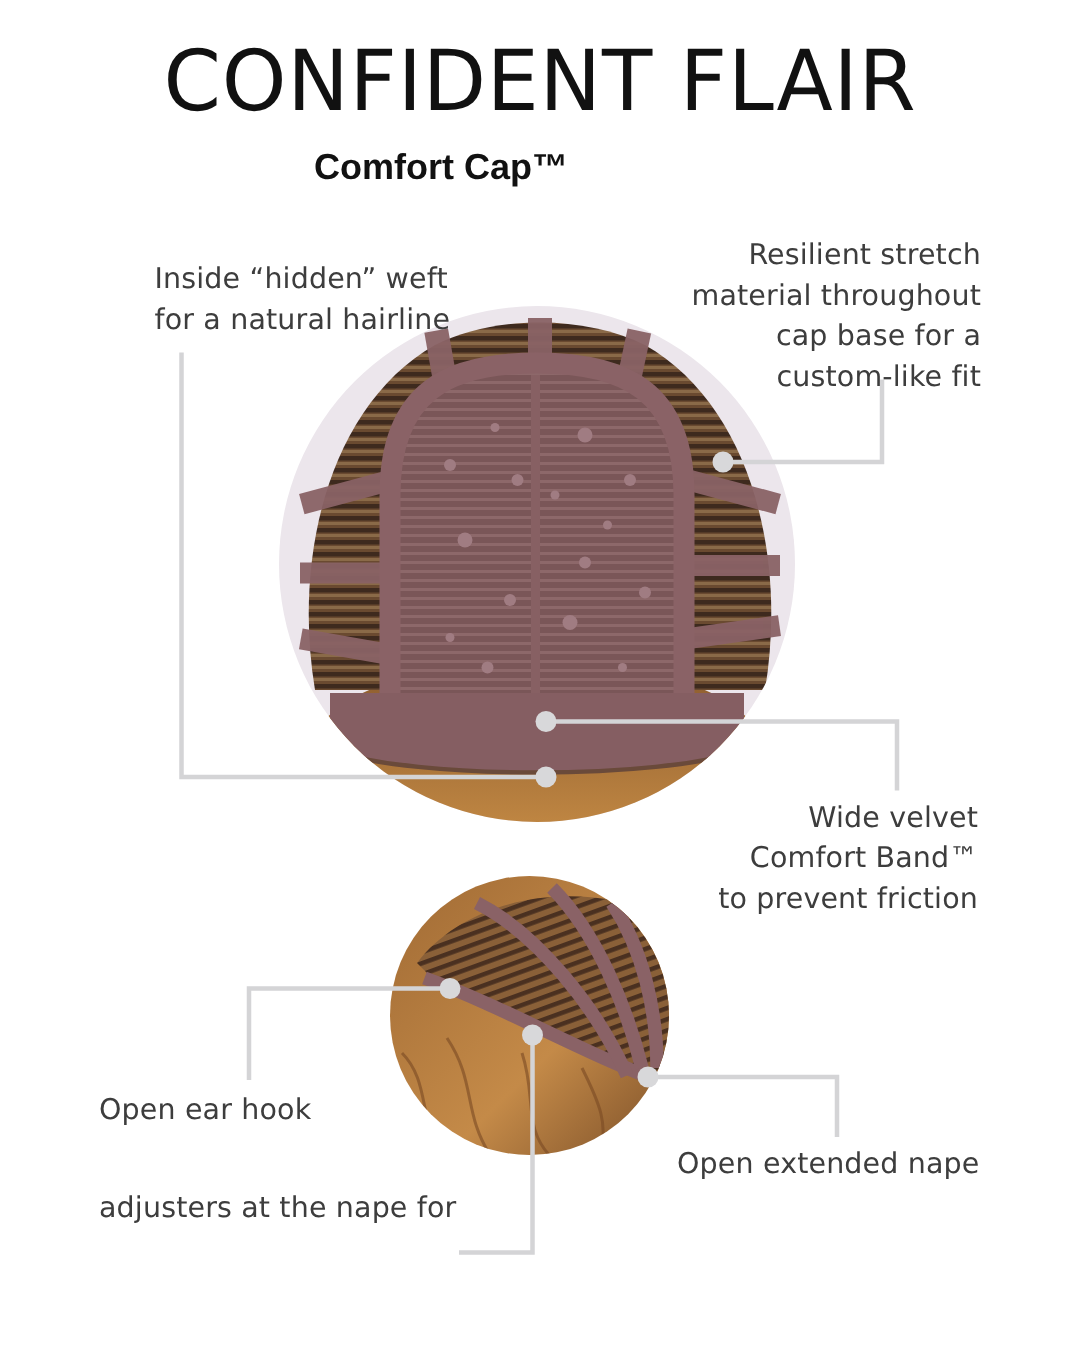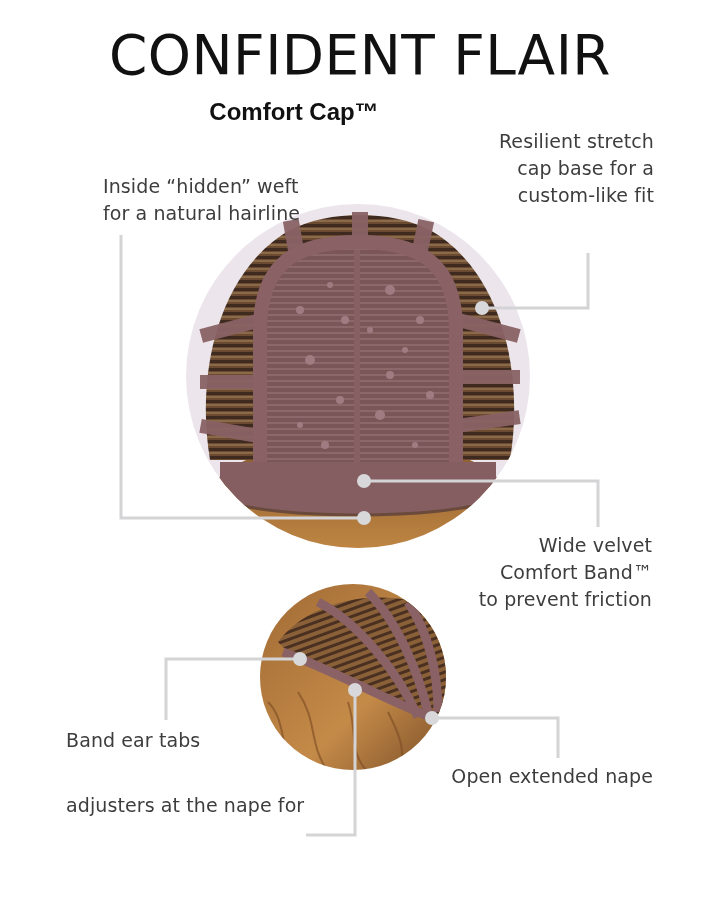--- a/index.html
+++ b/index.html
@@ -149,34 +149,35 @@
     <circle cx="355" cy="690" r="7"></circle>
     <circle cx="432" cy="718" r="7"></circle>
   </g>
 </svg>
 
 <div class="label" style="left:67px; top:173px;margin-left:36px;">
   <div>Inside “hidden” weft</div>
   <div>for a natural hairline</div>
 </div>
 
-<div class="label right" style="right:66px; top:128px;margin-left:21px;">
+<div class="label right" style="right:66px; top:157px;margin-left:21px;">
   <div>Resilient stretch</div>
+  <div>material throughout</div>
   <div>cap base for a</div>
   <div>custom-like fit</div>
 </div>
 
 <div class="label right" style="right:68px; top:532px;">
   <div>Wide velvet</div>
   <div>Comfort Band™</div>
   <div>to prevent friction</div>
 </div>
 
 <div class="label" style="left:66px; top:727px;">
-  <div>Band ear tabs</div>
+  <div>Open ear hook</div>
 </div>
 
 <div class="label" style="left:66px; top:792px;">
   <div>adjusters at the nape for</div>
 </div>
 
 <div class="label right" style="right:67px; top:763px;">
   <div>Open extended nape</div>
 </div>
 

